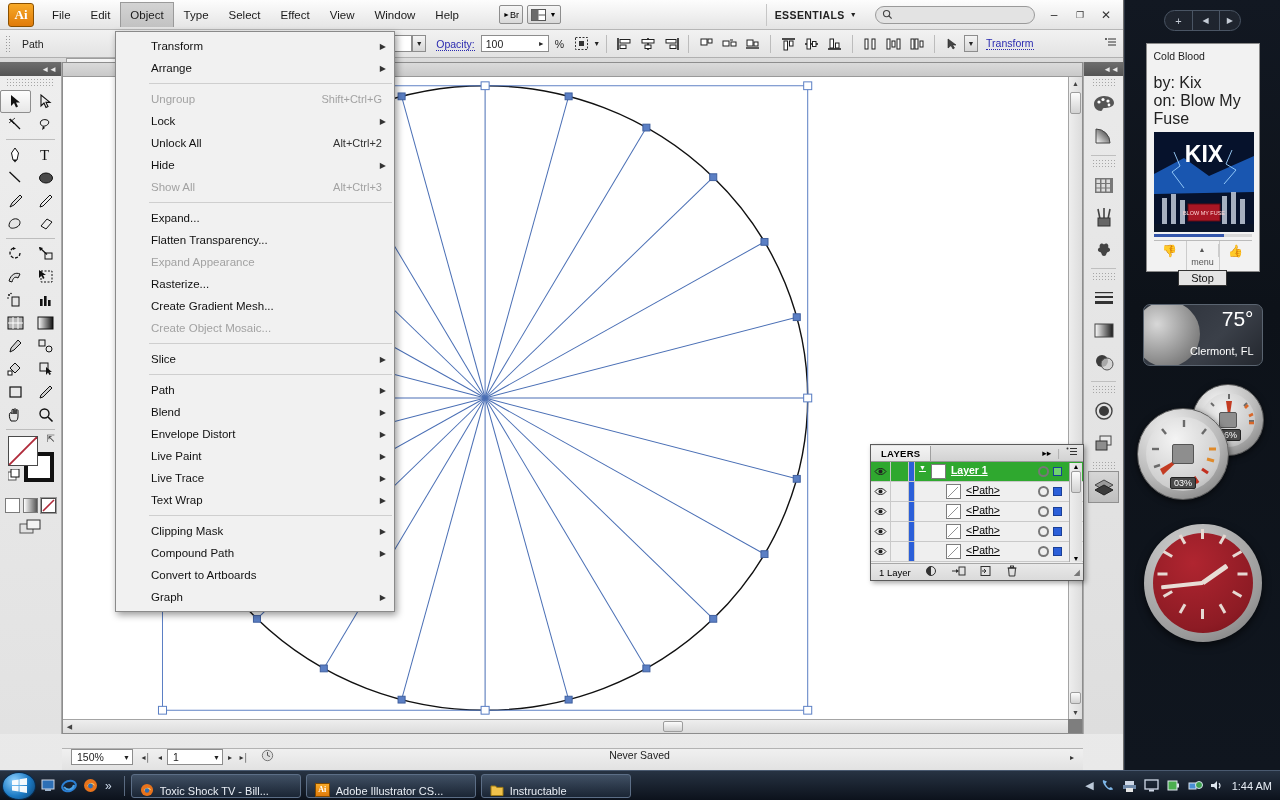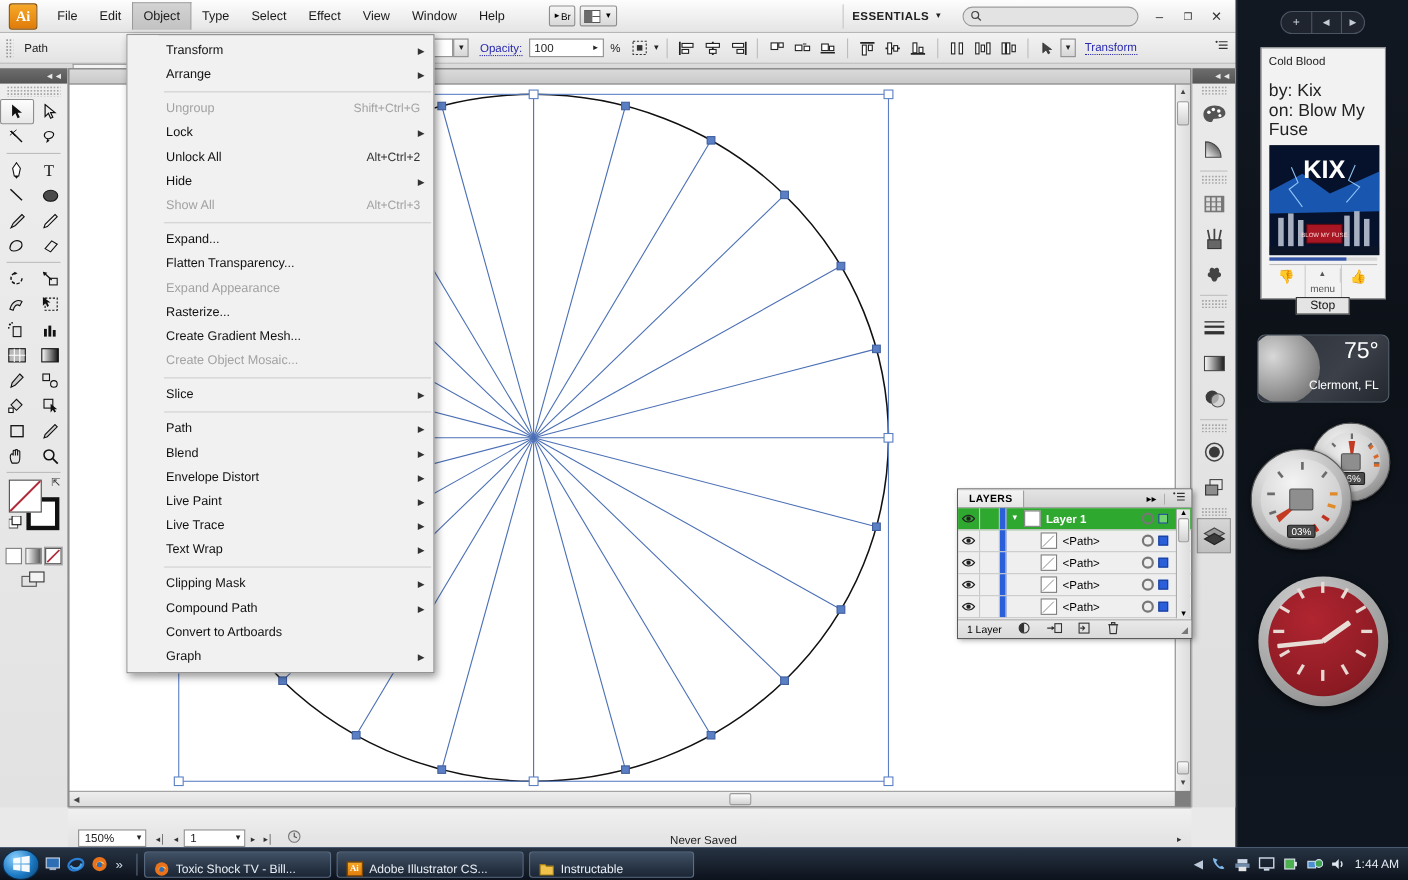--- a/index.html
+++ b/index.html
@@ -114,23 +114,23 @@
   #artboard { position:absolute; left:0; top:14px; right:14px; bottom:14px;
     background:#fff; overflow:hidden; }
   #vscroll { position:absolute; right:0; top:14px; bottom:14px; width:14px;
     background:linear-gradient(to right,#eeeeee,#dcdcdc); border-left:1px solid #a4a4a4; }
   #hscroll { position:absolute; left:0; right:14px; bottom:0; height:14px;
     background:linear-gradient(#eeeeee,#dcdcdc); border-top:1px solid #a4a4a4; }
   .sb-thumb { background:linear-gradient(#fcfcfc,#d2d2d2); border:1px solid #9c9c9c; border-radius:2px;}
   .sb-arrow { width:13px;height:13px; display:flex;align-items:center;justify-content:center;font-size:7px;color:#444;}
   
   #statusbar {
-    position:absolute; left:62px; right:40px; bottom:0; height:36px;
+    position:absolute; left:62px; right:40px; bottom:0; height:22px;
     background:linear-gradient(#f0f0f0,#e2e2e2); border-top:1px solid #b3b3b3;
-    display:flex; align-items:flex-end; font-size:10.5px; color:#222;
+    display:flex; align-items:flex-start; font-size:10.5px; color:#222;
   }
   .sb-field { border:1px solid #8d8d8d; background:#fff; height:16px; display:flex;
     align-items:center; padding:0 2px 0 5px; }
   .sb-btn { width:14px;height:16px; display:flex;align-items:center;justify-content:center;
     font-size:8px; color:#333; }
   
   #dock {
     position:absolute; right:0; top:62px; width:40px; bottom:36px;
     background:linear-gradient(#eaeaea,#dedede); border-left:1px solid #a9a9a9;
   }
@@ -145,21 +145,21 @@
     font-size:10.5px;
   }
   #layers-title { height:17px; background:linear-gradient(#e4e4e4,#d2d2d2);
     border-bottom:1px solid #9a9a9a; display:flex; align-items:center; }
   #layers-title .lt-tab { background:linear-gradient(#f4f4f4,#e6e6e6); border-right:1px solid #a0a0a0;
     padding:2px 10px; font-weight:bold; font-size:9.5px; letter-spacing:.3px;}
   .layer-row { height:20px; display:flex; align-items:center; border-bottom:1px solid #c9c9c9; }
   .lr-eye { width:20px; display:flex;align-items:center;justify-content:center; border-right:1px solid #c9c9c9; height:100%;}
   .lr-lock { width:18px; border-right:1px solid #c9c9c9; height:100%; }
   .lr-color { width:6px; height:100%; background:#2b5fd9; border-right:1px solid #c9c9c9;}
-  .lr-name { flex:1; display:flex; align-items:center; gap:5px; padding-left:4px; }
+  .lr-name { flex:1; display:flex; gap:5px; padding-left:4px;text-decoration:underline; }
   .lr-thumb { width:15px;height:15px;background:#fff;border:1px solid #7d7d7d; }
   .lr-sel-row { background:#2fa82f; color:#fff; font-weight:bold; }
   .lr-target { width:11px;height:11px;border:2px solid #777; border-radius:50%; margin-right:4px;}
   .lr-swatch { width:9px;height:9px;background:#2b5fd9; border:1px solid #1a3f97; margin-right:5px;}
   #layers-foot { position:absolute; bottom:0; left:0; right:0; height:17px;
     background:linear-gradient(#e9e9e9,#dadada); border-top:1px solid #a8a8a8;
     display:flex; align-items:center; font-size:9.5px; }
   
   #sidebar {
     position:absolute; right:0; top:0; width:156px; height:770px;

